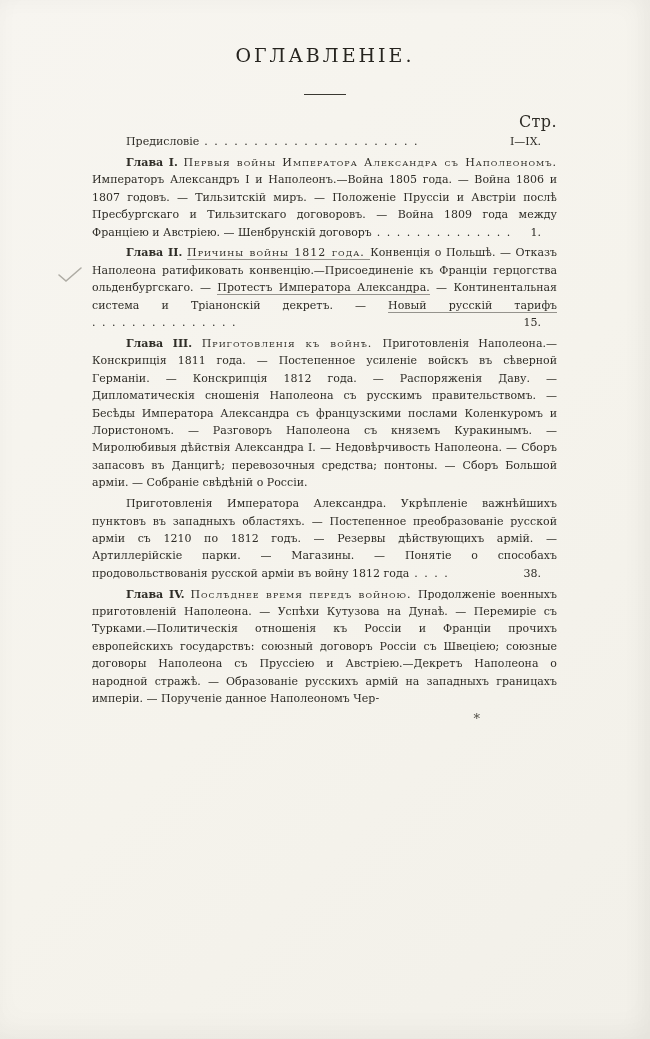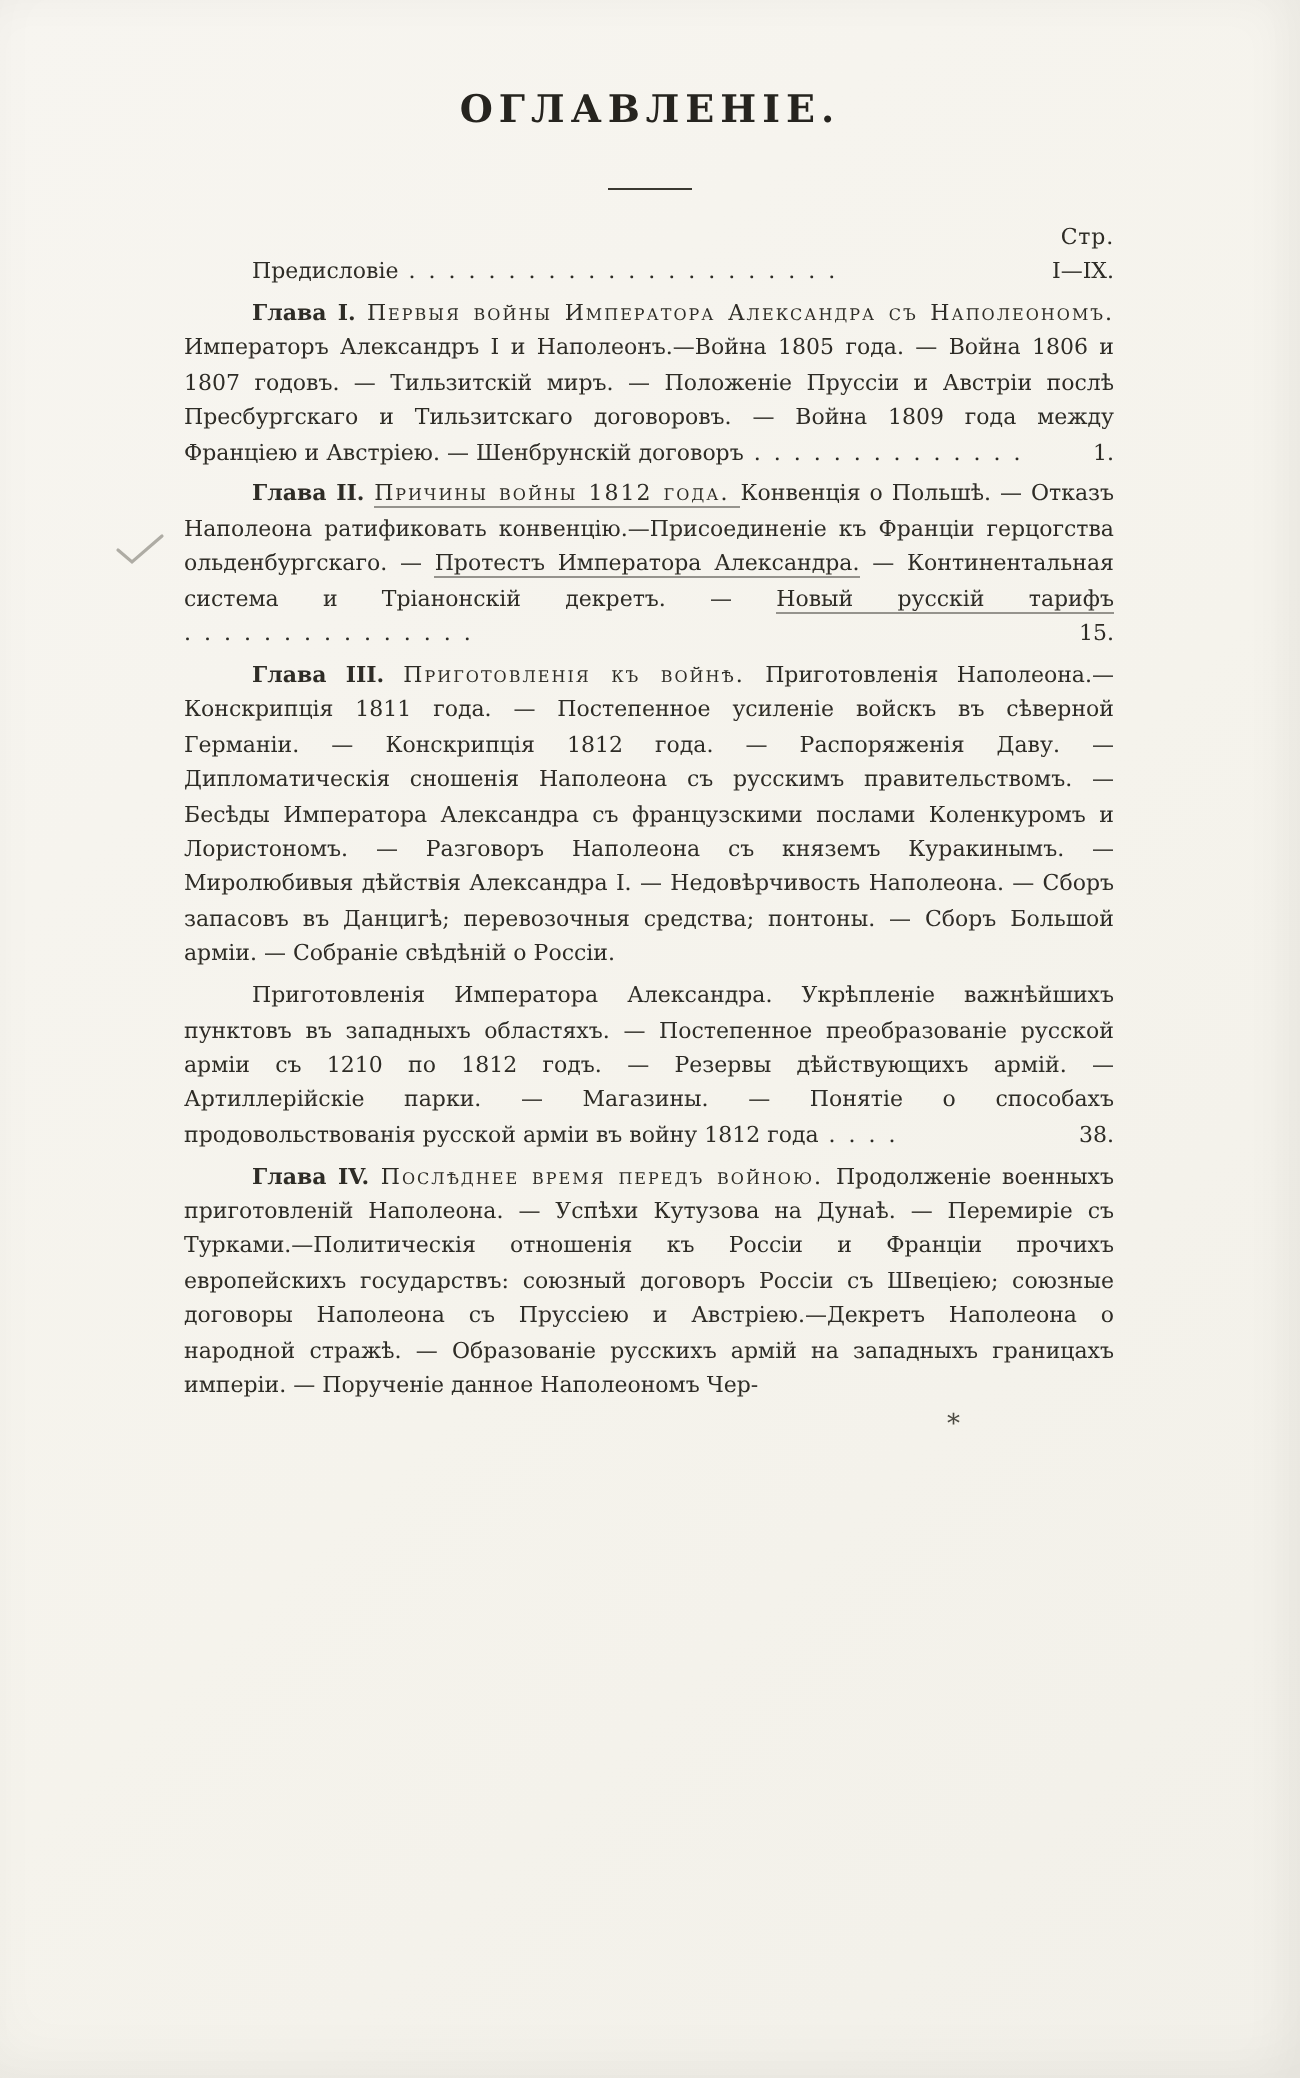--- a/index.html
+++ b/index.html
@@ -16,34 +16,34 @@
     box-shadow: inset -10px 0 22px rgba(0,0,0,0.035), inset 0 -14px 26px rgba(0,0,0,0.025);
     overflow: hidden;
     font-family: "DejaVu Serif", "Liberation Serif", serif;
     color: #2e2c26;
   }
   .title {
     margin: 0;
     padding-top: 44px;
     text-align: center;
     font-size: 19px;
-    font-weight: 700;
+    font-weight: 400;
     letter-spacing: 3px;
     color: #26241f;
   }
   .title-rule {
     width: 42px;
     height: 0;
     border-top: 1.7px solid #3a3831;
     margin: 28px auto 0 auto;
   }
   .col-header {
     margin: 17px 93px 2px 0;
     text-align: right;
-    font-size: 11px;
+    font-size: 16px;
     letter-spacing: 0.4px;
   }
   .toc {
     margin: 0 93px 0 92px;
     font-size: 11px;
     line-height: 17.4px;
     text-align: justify;
   }
   .entry {
     position: relative;
@@ -51,21 +51,21 @@
     text-indent: 34px;
   }
   .chap { font-weight: 700; }
   .ctitle {
     font-variant: small-caps;
     letter-spacing: 1px;
   }
   .dots { letter-spacing: 1.5px; white-space: nowrap; }
   .pg {
     position: absolute;
-    right: 0;
+    right: 16px;
     bottom: 0;
     text-indent: 0;
     background: transparent;
   }
   .pencil { border-bottom: 1px solid rgba(108,106,100,0.7); }
   .printers-mark {
     margin: 3px 170px 0 0;
     text-align: right;
     font-size: 13px;
     color: #4c4a42;

